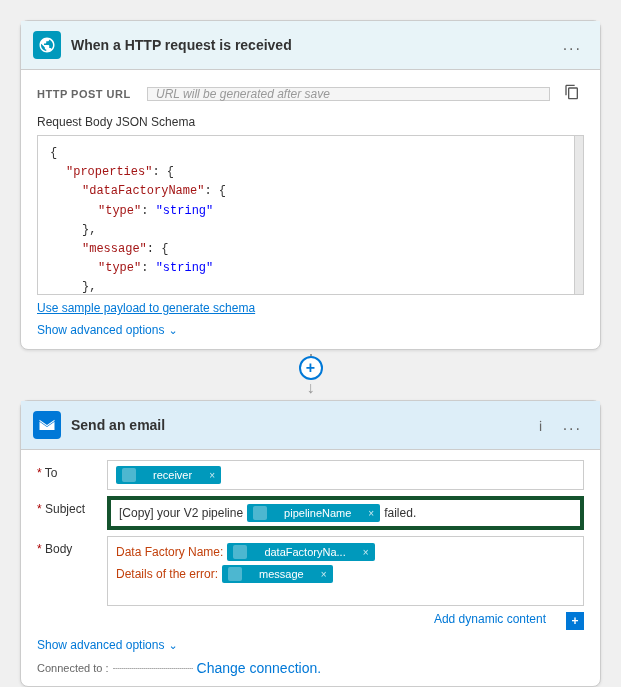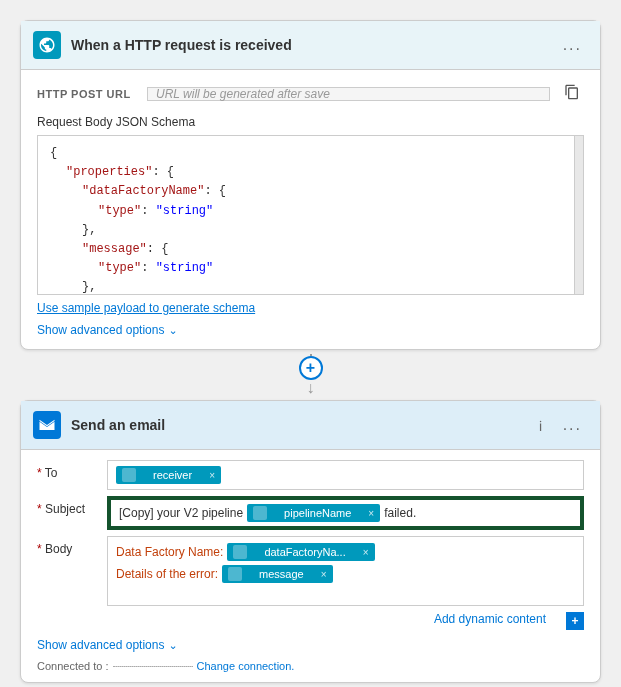--- a/index.html
+++ b/index.html
@@ -371,21 +371,21 @@
     .connection-line {
       display: inline-block;
       width: 80px;
       height: 1px;
       background: #ccc;
       border-bottom: 1px dotted #aaa;
     }
     .change-link {
       color: #0078d7;
       cursor: pointer;
-      font-size: 11px;
+      font-size: 14px;
     }
   </style>
 </head>
 <body>
 
 <div class="container">
 
   <div class="card http-card">
     <div class="http-header">
       <div class="http-icon">

